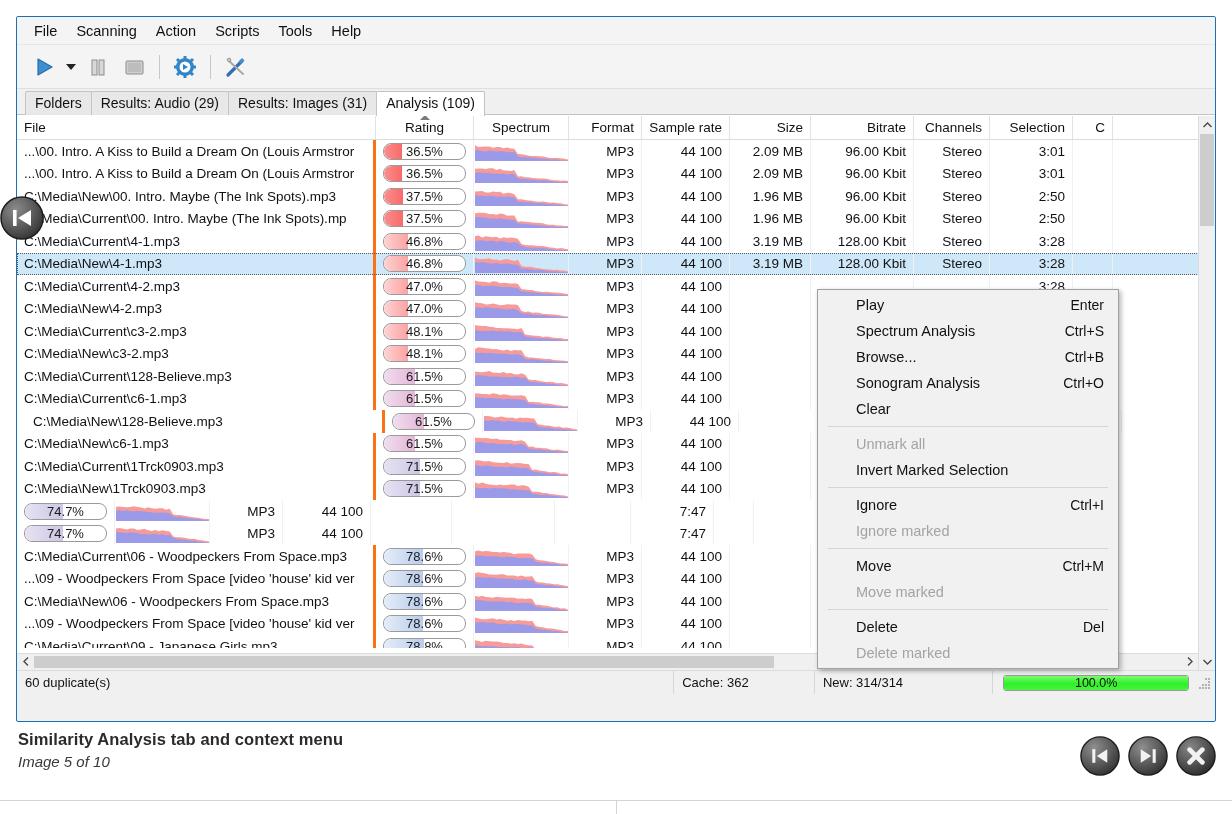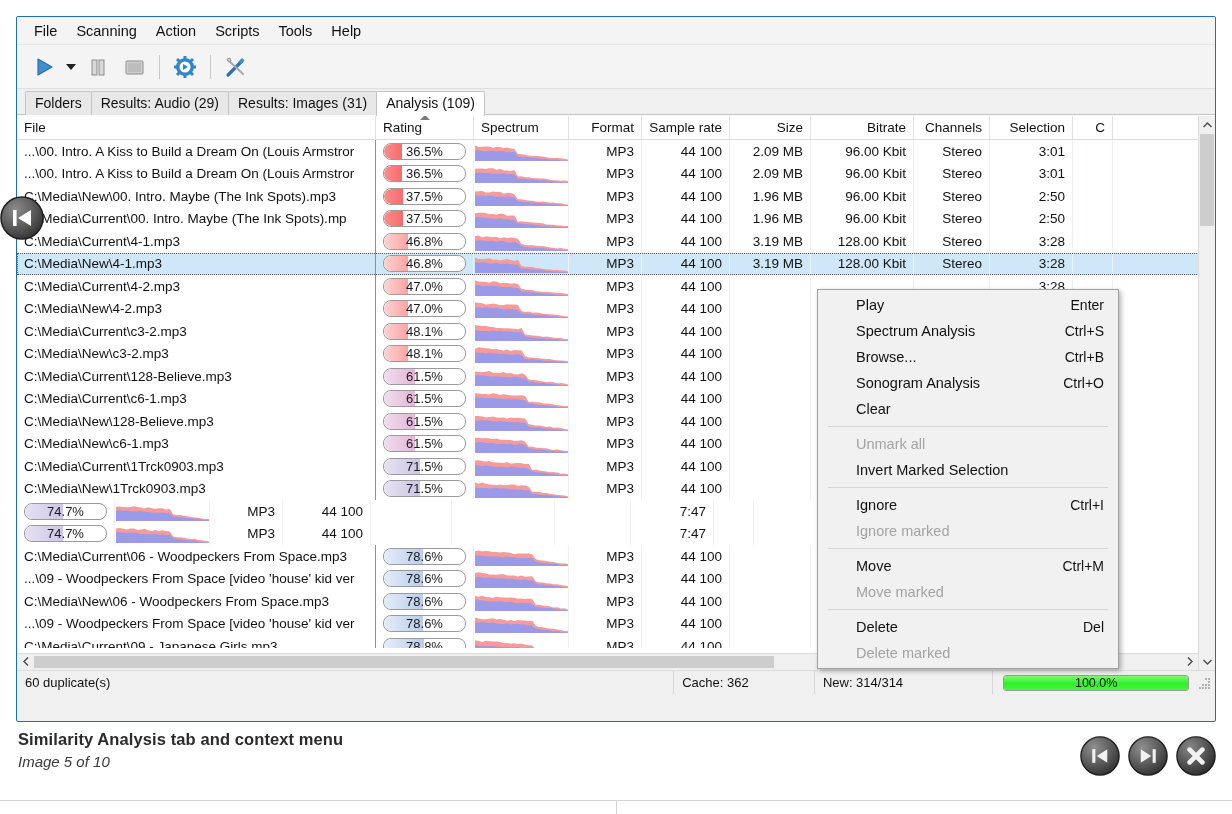--- a/index.html
+++ b/index.html
@@ -97,21 +97,21 @@
   .hcell {
     font-size: 13.5px; color: #111;
     display: flex; align-items: center;
     border-right: 1px solid #e2e2e2;
     padding: 0 7px;
     position: relative;
     cursor: default; white-space: nowrap;
     overflow: hidden;
   }
   .hcell.r { justify-content: flex-end; }
-  .hcell.c { }
+  .hcell.c { justify-content: center; }
   .sort-arrow {
     position: absolute; top: -1px; left: 50%; transform: translateX(-50%);
     width: 0; height: 0;
     border-left: 5px solid transparent;
     border-right: 5px solid transparent;
     border-bottom: 5px solid #7b7b7b;
   }
 
   .rows-viewport {
     position: relative;
@@ -129,21 +129,21 @@
     outline-offset: -1px;
   }
   .cell {
     display: flex; align-items: center;
     padding: 0 7px; height: 100%;
     border-right: 1px solid #eef1f6;
     overflow: hidden; white-space: nowrap;
   }
   .cell.r { justify-content: flex-end; }
   .cell.c { justify-content: center; }
-  .cell.file { border-right: 1px solid #f97316; }
+  .cell.file { border-right: 3px solid #f97316; }
 
   
   .rating-wrap { justify-content: center; }
   .pill {
     position: relative;
     width: 84px; height: 17px;
     border: 1px solid #9a9a9a;
     border-radius: 8px;
     background: #ffffff;
     overflow: hidden;
@@ -628,21 +628,21 @@
             </div>
             <div class="cell r" style="width: 73px;">MP3</div>
             <div class="cell r" style="width: 88px;">44 100</div>
             <div class="cell r" style="width: 81px;"></div>
             <div class="cell r" style="width: 103px;"></div>
             <div class="cell r" style="width: 76px;"></div>
             <div class="cell r" style="width: 83px;">3:58</div>
             <div class="cell r" style="width: 40px;"></div>
           </div>
           <div class="row">
-            <div class="cell file" style="width: 359px;">C:\Media\New\128-Believe.mp3</div>
+            <div class="cell file" style="width: 359px; margin-left: 9px;">C:\Media\New\128-Believe.mp3</div>
             <div class="cell rating-wrap c" style="width: 98px;">
               <div class="pill">
                 <div class="pill-fill" style="width: 38.13%; background: linear-gradient(to right, rgb(240, 221, 238), rgb(228, 182, 216));"></div>
                 <span class="pill-label">61.5%</span>
               </div>
             </div>
             <div class="cell c" style="width: 95px; padding: 0px;">
               <svg width="93" height="19" viewBox="0 0 93 19">
                 <path d="M0,19 L0.0,3.9 L3.6,4.1 L7.2,4.6 L10.7,5.5 L14.3,5.0 L17.9,4.6 L21.5,5.6 L25.0,5.8 L28.6,5.4 L32.2,6.7 L35.8,5.4 L39.3,5.9 L42.9,5.7 L46.5,6.2 L50.1,6.5 L53.7,12.3 L57.2,12.7 L60.8,13.4 L64.4,13.5 L68.0,14.3 L71.5,14.9 L75.1,14.6 L78.7,15.7 L82.3,15.5 L85.8,15.9 L89.4,17.0 L93.0,17.4 L93,19 Z" fill="#f79a9a"></path>
                 <path d="M0,19 L0.0,8.4 L3.6,9.0 L7.2,8.2 L10.7,8.6 L14.3,8.5 L17.9,9.7 L21.5,9.8 L25.0,9.1 L28.6,9.4 L32.2,9.8 L35.8,10.0 L39.3,10.5 L42.9,10.3 L46.5,10.4 L50.1,10.6 L53.7,14.3 L57.2,15.3 L60.8,15.4 L64.4,15.3 L68.0,16.3 L71.5,16.7 L75.1,16.7 L78.7,17.0 L82.3,17.6 L85.8,17.8 L89.4,18.4 L93.0,18.4 L93,19 Z" fill="#9a9ae8"></path>

